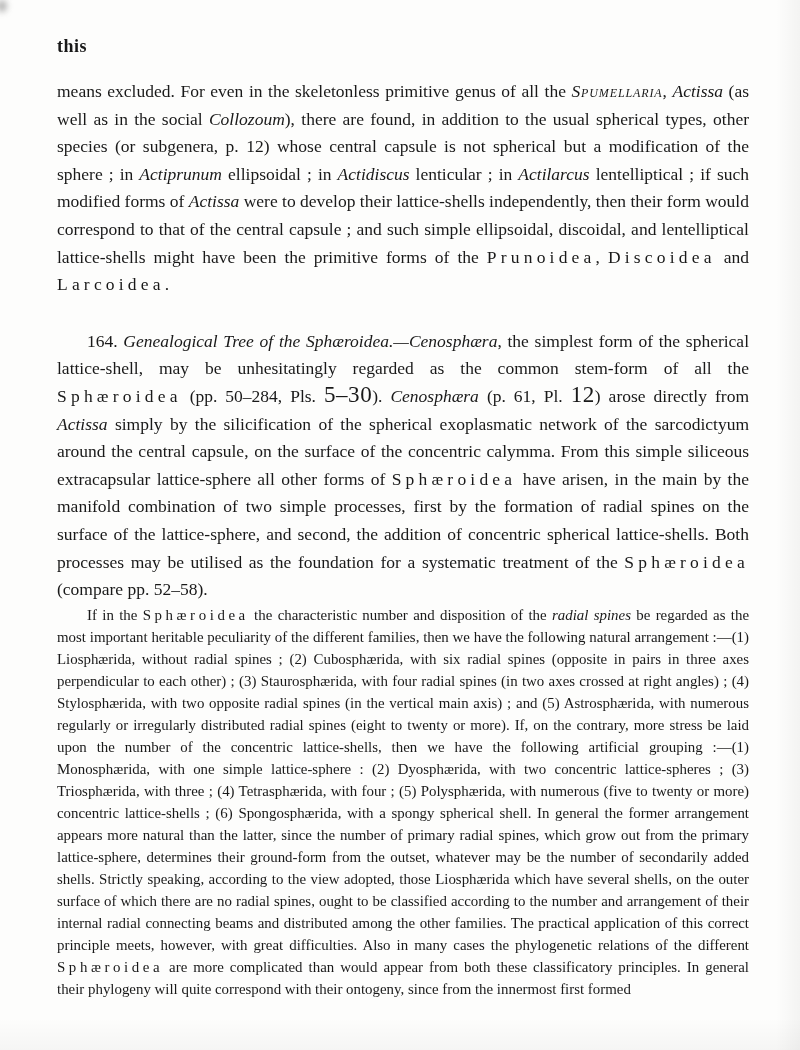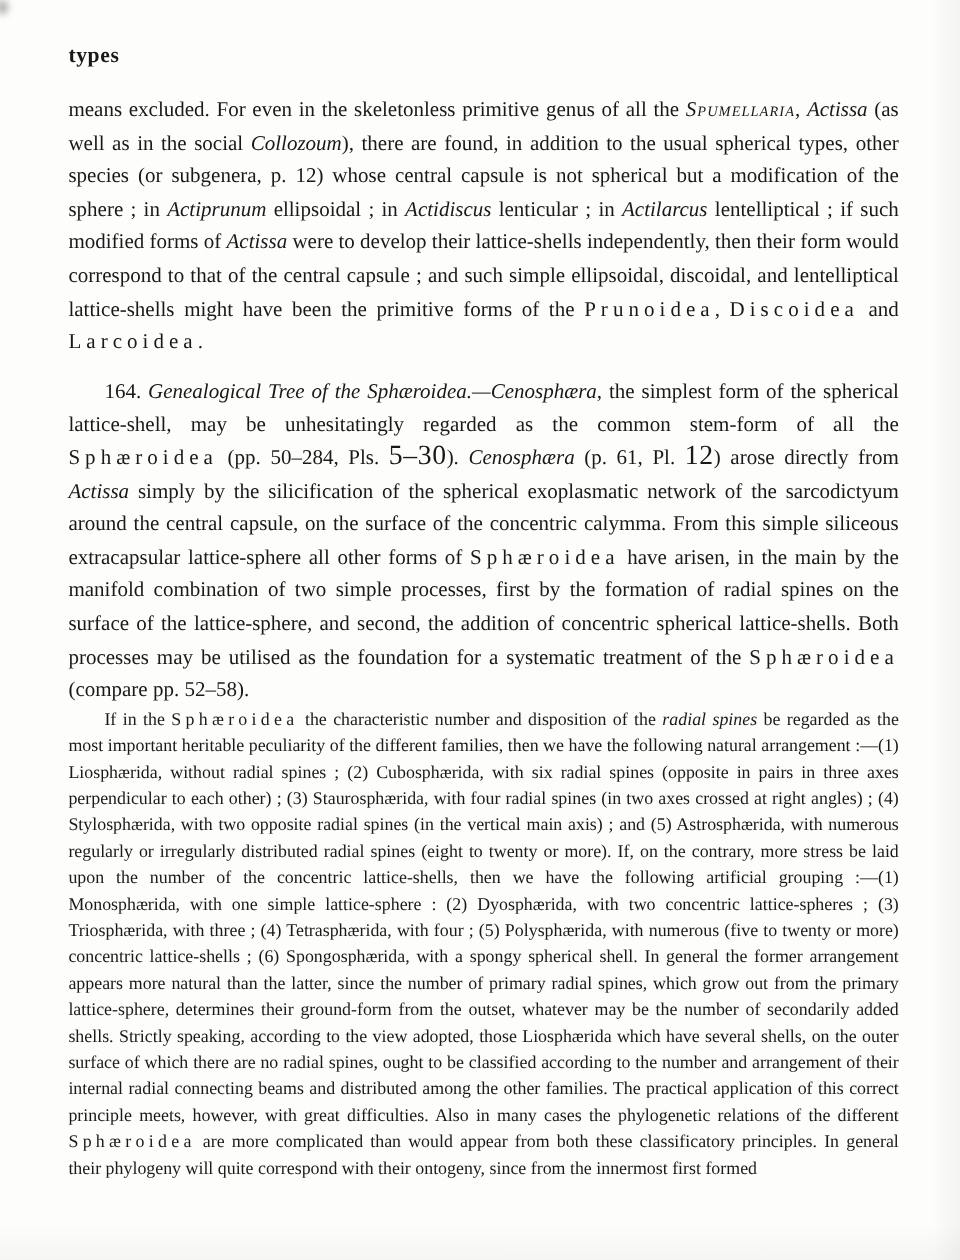--- a/index.html
+++ b/index.html
@@ -64,21 +64,21 @@
   p.para {
     margin: 0;
     text-align: justify;
   }
   p.body-large {
     font-size: 17.5px;
     line-height: 27.6px;
     margin-top: 6px;
   }
   p.body-large.second {
-    margin-top: 14px;
+    margin-top: 29px;
   }
   p.body-small {
     font-size: 14.9px;
     line-height: 22px;
   }
   .indent {
     text-indent: 30px;
   }
   .run-i  { font-style: italic; }
   .run-sp { letter-spacing: 0.24em; }
@@ -89,21 +89,21 @@
     letter-spacing: 0.5px;
   }
 </style>
 </head>
 <body>
 
 <div class="page">
   <div class="scan-smudge"></div>
 
   <header class="running-head">
-    <span class="folio">types</span>
+    <span class="folio">this</span>
   </header>
 
   <main class="text-block">
     <p class="para body-large"><span class="run-n">means excluded.  For even in the skeletonless primitive genus of all the </span><span class="run-sc">Spumellaria</span><span class="run-n">, </span><span class="run-i">Actissa</span><span class="run-n"> (as well as in the social </span><span class="run-i">Collozoum</span><span class="run-n">), there are found, in addition to the usual spherical types, other species (or subgenera, p. 12) whose central capsule is not spherical but a modification of the sphere ; in </span><span class="run-i">Actiprunum</span><span class="run-n"> ellipsoidal ; in </span><span class="run-i">Actidiscus</span><span class="run-n"> lenticular ; in </span><span class="run-i">Actilarcus</span><span class="run-n"> lentelliptical ; if such modified forms of </span><span class="run-i">Actissa</span><span class="run-n"> were to develop their lattice-shells independently, then their form would correspond to that of the central capsule ; and such simple ellipsoidal, discoidal, and lentelliptical lattice-shells might have been the primitive forms of the </span><span class="run-sp">Prunoidea</span><span class="run-n">, </span><span class="run-sp">Discoidea</span><span class="run-n"> and </span><span class="run-sp">Larcoidea</span><span class="run-n">.</span></p>
     <p class="para body-large second indent"><span class="run-n">164. </span><span class="run-i">Genealogical Tree of the Sphæroidea.—Cenosphæra</span><span class="run-n">, the simplest form of the spherical lattice-shell, may be unhesitatingly regarded as the common stem-form of all the </span><span class="run-sp">Sphæroidea</span><span class="run-n"> (pp. 50–284, Pls. </span><span class="run-big">5–30</span><span class="run-n">).  </span><span class="run-i">Cenosphæra</span><span class="run-n"> (p. 61, Pl. </span><span class="run-big">12</span><span class="run-n">) arose directly from </span><span class="run-i">Actissa</span><span class="run-n"> simply by the silicification of the spherical exoplasmatic network of the sarcodictyum around the central capsule, on the surface of the concentric calymma.  From this simple siliceous extracapsular lattice-sphere all other forms of </span><span class="run-sp">Sphæroidea</span><span class="run-n"> have arisen, in the main by the manifold combination of two simple processes, first by the formation of radial spines on the surface of the lattice-sphere, and second, the addition of concentric spherical lattice-shells.  Both processes may be utilised as the foundation for a systematic treatment of the </span><span class="run-sp">Sphæroidea</span><span class="run-n"> (compare pp. 52–58).</span></p>
     <p class="para body-small indent"><span class="run-n">If in the </span><span class="run-sp">Sphæroidea</span><span class="run-n"> the characteristic number and disposition of the </span><span class="run-i">radial spines</span><span class="run-n"> be regarded as the most important heritable peculiarity of the different families, then we have the following natural arrangement :—(1) Liosphærida, without radial spines ; (2) Cubosphærida, with six radial spines (opposite in pairs in three axes perpendicular to each other) ; (3) Staurosphærida, with four radial spines (in two axes crossed at right angles) ; (4) Stylosphærida, with two opposite radial spines (in the vertical main axis) ; and (5) Astrosphærida, with numerous regularly or irregularly distributed radial spines (eight to twenty or more).  If, on the contrary, more stress be laid upon the number of the concentric lattice-shells, then we have the following artificial grouping :—(1) Monosphærida, with one simple lattice-sphere : (2) Dyosphærida, with two concentric lattice-spheres ; (3) Triosphærida, with three ; (4) Tetrasphærida, with four ; (5) Polysphærida, with numerous (five to twenty or more) concentric lattice-shells ; (6) Spongosphærida, with a spongy spherical shell.  In general the former arrangement appears more natural than the latter, since the number of primary radial spines, which grow out from the primary lattice-sphere, determines their ground-form from the outset, whatever may be the number of secondarily added shells.  Strictly speaking, according to the view adopted, those Liosphærida which have several shells, on the outer surface of which there are no radial spines, ought to be classified according to the number and arrangement of their internal radial connecting beams and distributed among the other families.  The practical application of this correct principle meets, however, with great difficulties.  Also in many cases the phylogenetic relations of the different </span><span class="run-sp">Sphæroidea</span><span class="run-n"> are more complicated than would appear from both these classificatory principles.  In general their phylogeny will quite correspond with their ontogeny, since from the innermost first formed</span></p>
   </main>
 </div>
 
 </body></html>

